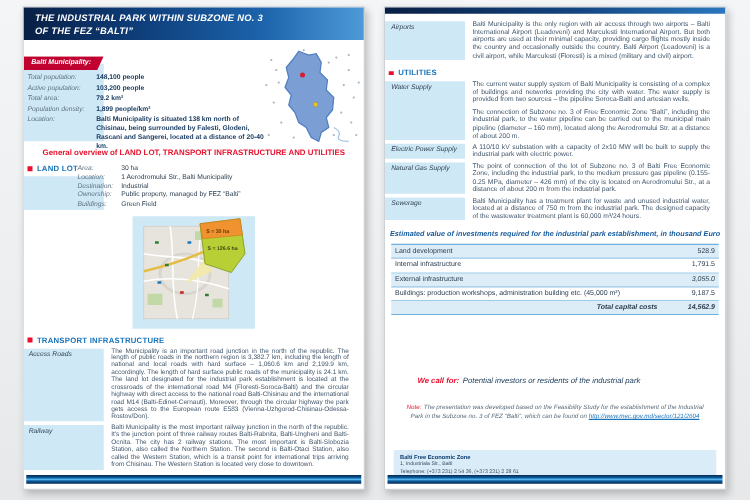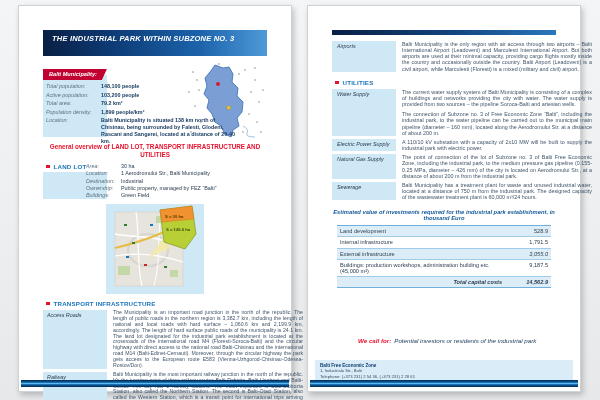--- a/index.html
+++ b/index.html
@@ -9,21 +9,21 @@
     font-family:"Liberation Sans", sans-serif;
     -webkit-font-smoothing:antialiased;
   }
   .page{
     position:absolute;top:5px;width:274px;height:387px;background:#fff;
     border:1px solid #cfd2d5;box-shadow:2px 3px 6px rgba(0,0,0,.22);
     box-sizing:border-box;
   }
   #page-left{left:18px;}
   #page-right{left:307px;}
-  .inner{position:absolute;inset:0;padding:24px;box-sizing:border-box;}
+  .inner{position:absolute;inset:0;padding:0;box-sizing:border-box;}
 
   
   .hdr-bar{
     height:26px;box-sizing:border-box;padding:4px 6px 0 9px;
     background:linear-gradient(90deg,#091f44 0%,#0d3a74 30%,#1c63ab 70%,#4e9ad8 100%);
     color:#fff;font-style:italic;font-weight:bold;font-size:7.5px;line-height:1.35;
     letter-spacing:.2px;
   }
   .hdr-bold{font-weight:800;}
   .muni{position:relative;margin-top:6px;height:76px;}
@@ -123,20 +123,21 @@
   .footer-line{font-size:4.2px;color:#3b4f63;line-height:1.3;}
 </style>
 </head>
 <body>
 
 <div class="page" id="page-left">
   <div class="inner">
 
     <div class="hdr-bar">
       <div>THE INDUSTRIAL PARK WITHIN SUBZONE NO. 3</div>
+      <div><span>OF THE </span><span class="hdr-bold">FEZ “BALTI”</span></div>
     </div>
 
     <div class="muni">
       <div class="badge">Balti Municipality:</div>
       <div class="muni-panel"></div>
       <div class="muni-rows">
         <div class="m-row">
             <span class="lab">Total population:</span>
             <span class="val">148,100 people</span>
           </div>

